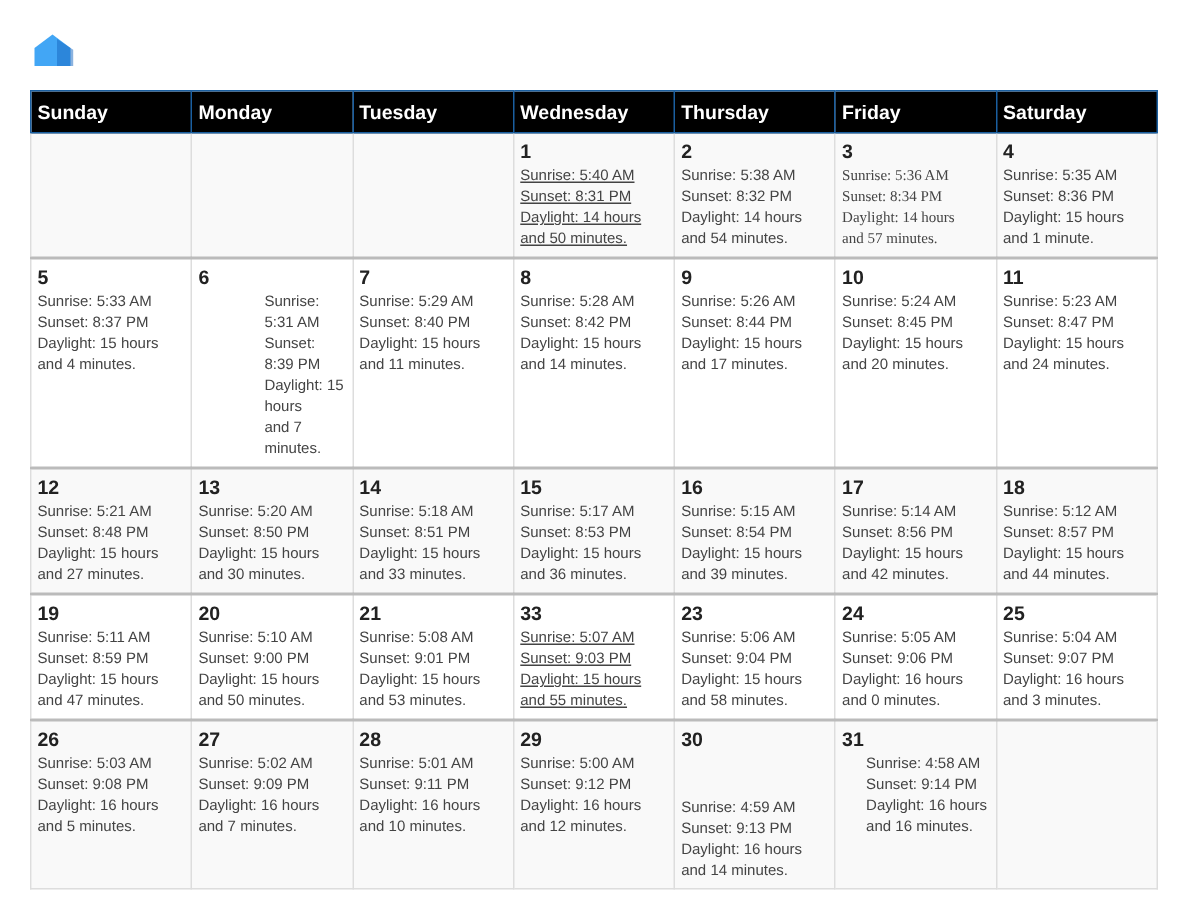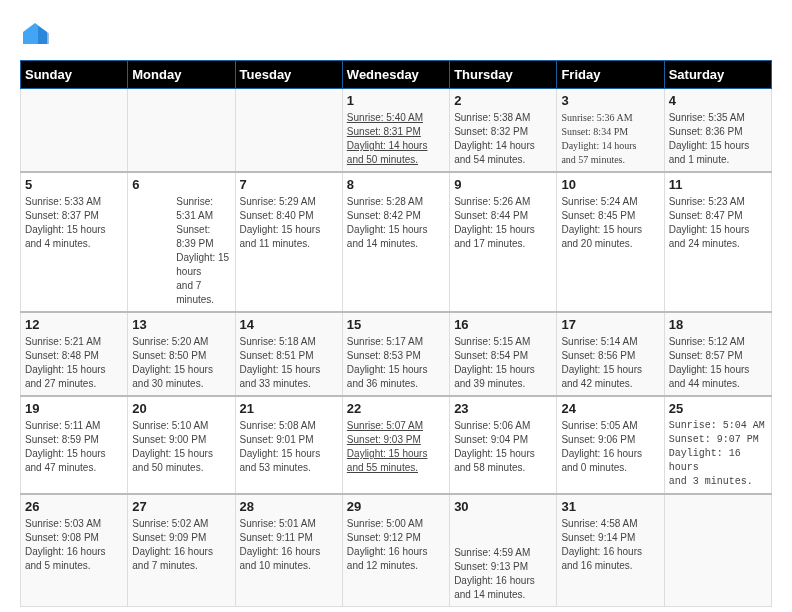--- a/index.html
+++ b/index.html
@@ -279,21 +279,21 @@
 and 50 minutes.</div>
         </td>
         <td>
           <div class="day-number">21</div>
           <div class="day-info" style="white-space: pre-line;">Sunrise: 5:08 AM
 Sunset: 9:01 PM
 Daylight: 15 hours
 and 53 minutes.</div>
         </td>
         <td>
-          <div class="day-number">22</div>
+          <div class="day-number">33</div>
           <div class="day-info" style="white-space: pre-line; text-decoration: underline;">Sunrise: 5:07 AM
 Sunset: 9:03 PM
 Daylight: 15 hours
 and 55 minutes.</div>
         </td>
         <td>
           <div class="day-number">23</div>
           <div class="day-info" style="white-space: pre-line;">Sunrise: 5:06 AM
 Sunset: 9:04 PM
 Daylight: 15 hours
@@ -301,21 +301,21 @@
         </td>
         <td>
           <div class="day-number">24</div>
           <div class="day-info" style="white-space: pre-line;">Sunrise: 5:05 AM
 Sunset: 9:06 PM
 Daylight: 16 hours
 and 0 minutes.</div>
         </td>
         <td>
           <div class="day-number">25</div>
-          <div class="day-info" style="white-space: pre-line; font-family: Liberation Mono, monospace;">Sunrise: 5:04 AM
+          <div class="day-info" style="white-space: pre-line;">Sunrise: 5:04 AM
 Sunset: 9:07 PM
 Daylight: 16 hours
 and 3 minutes.</div>
         </td>
       </tr>
       <tr class="week-row">
         <td>
           <div class="day-number">26</div>
           <div class="day-info" style="white-space: pre-line;">Sunrise: 5:03 AM
 Sunset: 9:08 PM
@@ -345,21 +345,21 @@
         </td>
         <td>
           <div class="day-number">30</div>
           <div class="day-info" style="white-space: pre-line; margin-top: 32px;">Sunrise: 4:59 AM
 Sunset: 9:13 PM
 Daylight: 16 hours
 and 14 minutes.</div>
         </td>
         <td>
           <div class="day-number">31</div>
-          <div class="day-info" style="white-space: pre-line;">Sunrise: 4:58 AM
+          <div class="day-info" style="white-space: pre-line; margin-left: 16px;">Sunrise: 4:58 AM
 Sunset: 9:14 PM
 Daylight: 16 hours
 and 16 minutes.</div>
         </td>
         <td></td>
       </tr>
     </tbody>
 </table>
 
 </body></html>

